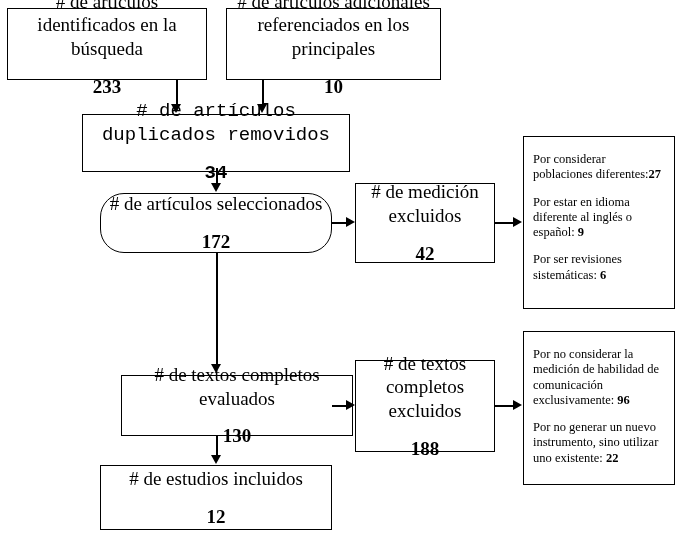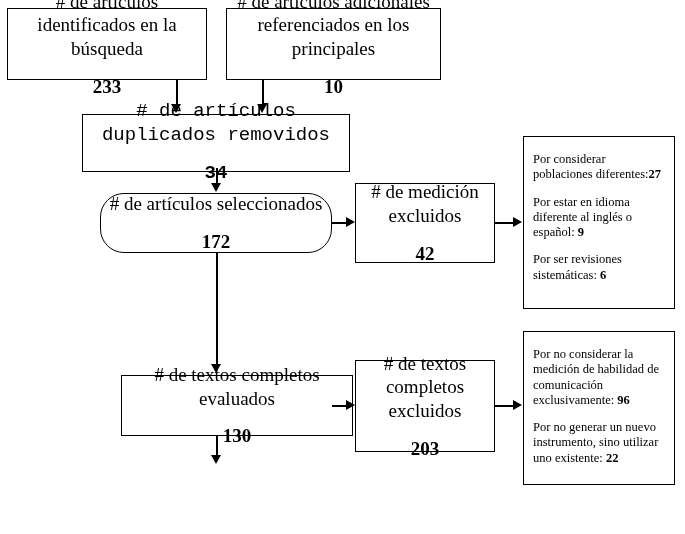--- a/index.html
+++ b/index.html
@@ -153,32 +153,36 @@
   <div class="box" style="left:100px; top:375px; width:232px; height:61px;margin-left:21px;">
     <span class="label"># de textos completos evaluados</span>
     <span class="count">130</span>
   </div>
 
   <div class="hline" style="left:332px; top:405px; width:16px;"></div>
   <div class="arrow-right" style="left:346px; top:400px;"></div>
 
   <div class="box" style="left:355px; top:360px; width:140px; height:92px;">
     <span class="label"># de textos completos excluidos</span>
-    <span class="count">203</span>
+    <span class="count">188</span>
   </div>
 
   <div class="hline" style="left:495px; top:405px; width:20px;"></div>
   <div class="arrow-right" style="left:513px; top:400px;"></div>
 
   <div class="reason-box" style="left:523px; top:331px; width:152px; height:154px;">
     <span class="reason-item">
       <span>Por no considerar la medición de habilidad de comunicación exclusivamente:</span> <b>96</b>
     </span>
     <span class="reason-item">
       <span>Por no generar un nuevo instrumento, sino utilizar uno existente:</span> <b>22</b>
     </span>
   </div>
 
   <div class="vline" style="left:216px; top:436px; height:20px;"></div>
   <div class="arrow-down" style="left:211px; top:455px;"></div>
 
+  <div class="box" style="left:100px; top:465px; width:232px; height:65px;">
+    <span class="label"># de estudios incluidos</span>
+    <span class="count">12</span>
+  </div>
 
 </div>
 
 </body></html>

